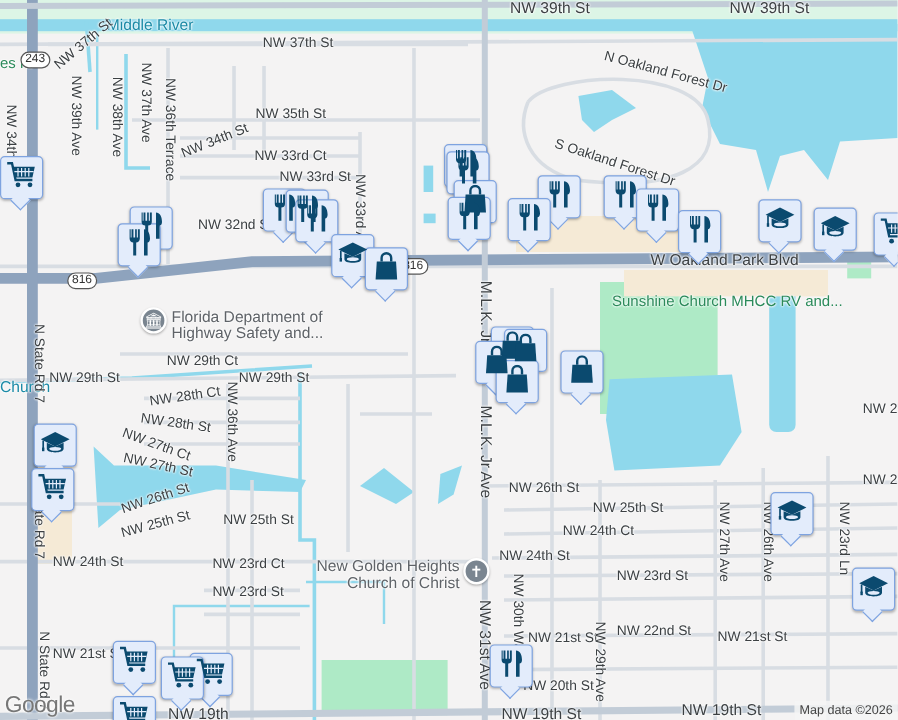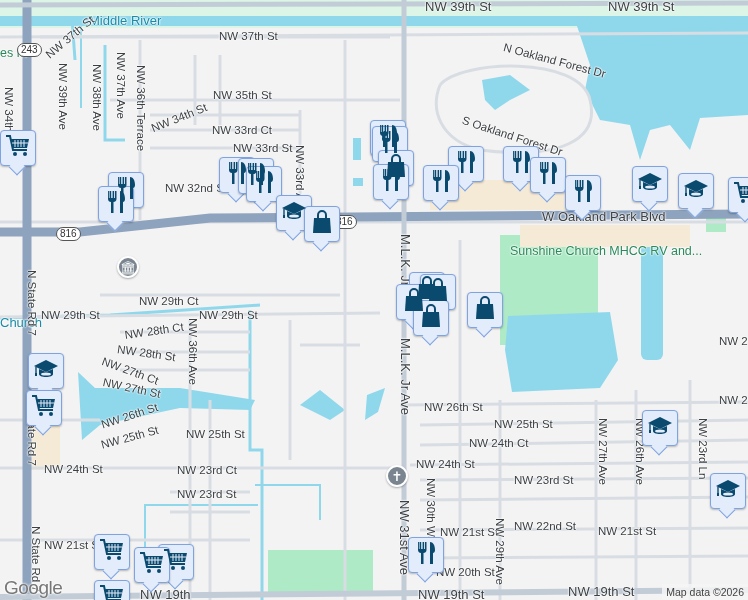--- a/index.html
+++ b/index.html
@@ -108,21 +108,23 @@
       <path d="M0,5 L748,3" stroke-width="5" stroke="#c2ccd7"></path>
     </g>
   </svg>
 
   <div class="lbl water" style="left:89px;top:14px;">Middle River</div>
   <div class="lbl water" style="left:0px;top:316px;">Church</div>
   <div class="lbl park" style="left:0px;top:47px;width:14px;">es rk</div>
   <div class="lbl park" style="left:510px;top:245px;width:80px;">Sunshine Church MHCC RV and...</div>
 
   <div class="roundpoi" style="left:117px;top:256px;">🏛</div>
+  <div class="lbl poi" style="left:143px;top:257px;width:160px;white-space:normal;">Florida Department of Highway Safety and...</div>
   <div class="roundpoi" style="left:386px;top:465px;">✝</div>
+  <div class="lbl poi" style="left:255px;top:465px;width:128px;white-space:normal;text-align:right;">New Golden Heights Church of Christ</div>
 
   <div class="shield" style="left:17px;top:43px;">243</div>
   <div class="shield" style="left:56px;top:227px;">816</div>
   <div class="shield" style="left:332px;top:215px;">816</div>
 
   <div class="lbl big" style="left:425px;top:0px;">NW 39th St</div>
   <div class="lbl big" style="left:608px;top:0px;">NW 39th St</div>
   <div class="lbl" style="left:44px;top:52px;transform:rotate(-40deg);transform-origin:left top;">NW 37th St</div>
   <div class="lbl" style="left:219px;top:31px;">NW 37th St</div>
   <div class="lbl vert" style="left:68px;top:63px;">NW 39th Ave</div>

